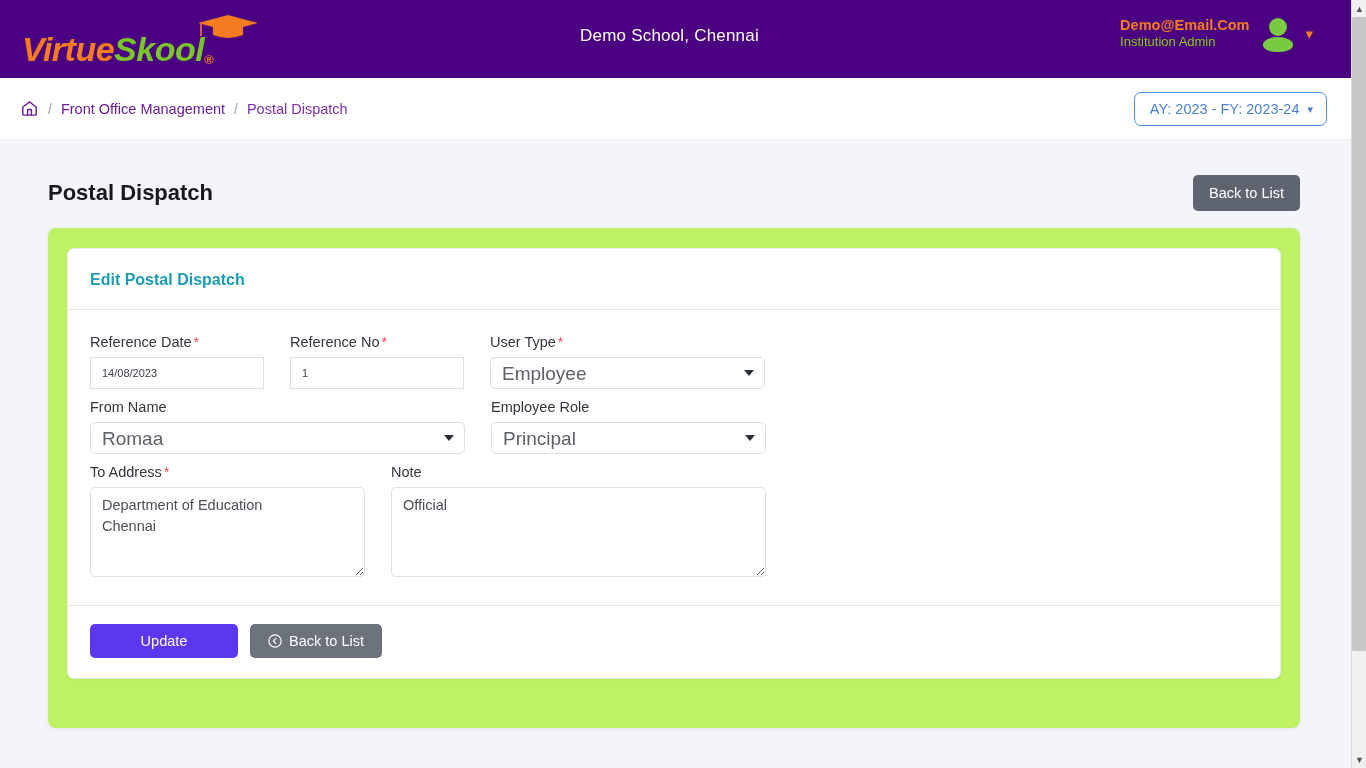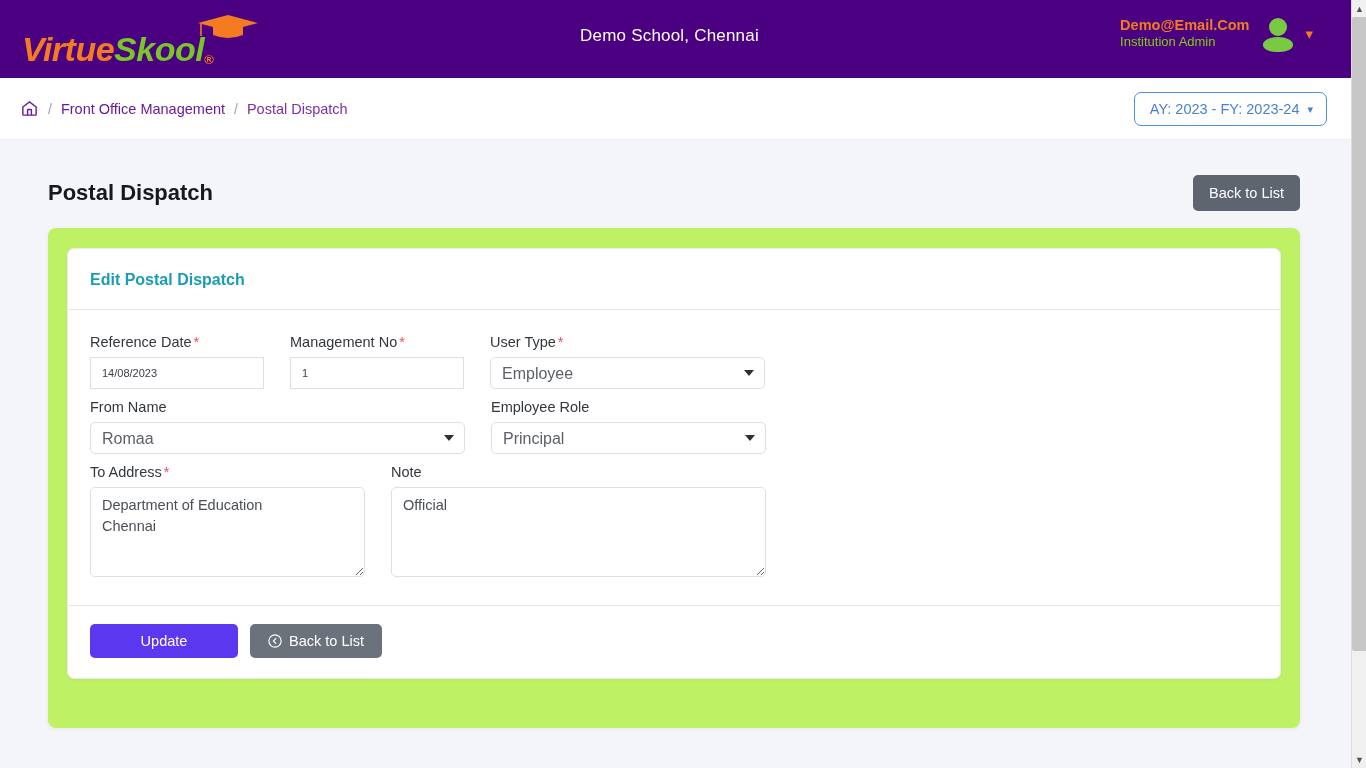--- a/index.html
+++ b/index.html
@@ -213,21 +213,21 @@
     background: #fff;
     outline: none;
   }
   .sel-wrap { position: relative; width: 100%; }
   .sel {
     width: 100%;
     height: 32px;
     border: 1px solid #dbdfe6;
     border-radius: 5px;
     padding: 4px 30px 4px 11px;
-    font-size: 16px;
+    font-size: 19px;
     color: #5c6169;
     background: #fff;
     font-family: "Liberation Sans", sans-serif;
     appearance: none;
     -webkit-appearance: none;
     outline: none;
     cursor: pointer;
   }
   .sel-caret {
     position: absolute;
@@ -369,21 +369,21 @@
           <div class="form-row">
             <div class="field" style="width:198px;">
               <label class="field-label">
                 <span>Reference Date</span><span class="req">*</span>
               </label>
               <input class="inp" type="text" value="14/08/2023" style="">
             </div>
 
             <div class="field" style="width:198px;">
               <label class="field-label">
-                <span>Management No</span><span class="req">*</span>
+                <span>Reference No</span><span class="req">*</span>
               </label>
               <input class="inp" type="text" value="1" style="">
             </div>
 
             <div class="field" style="width:299px;">
               <label class="field-label">
                 <span>User Type</span><span class="req">*</span>
               </label>
               <div class="sel-wrap">
                 <select class="sel">

